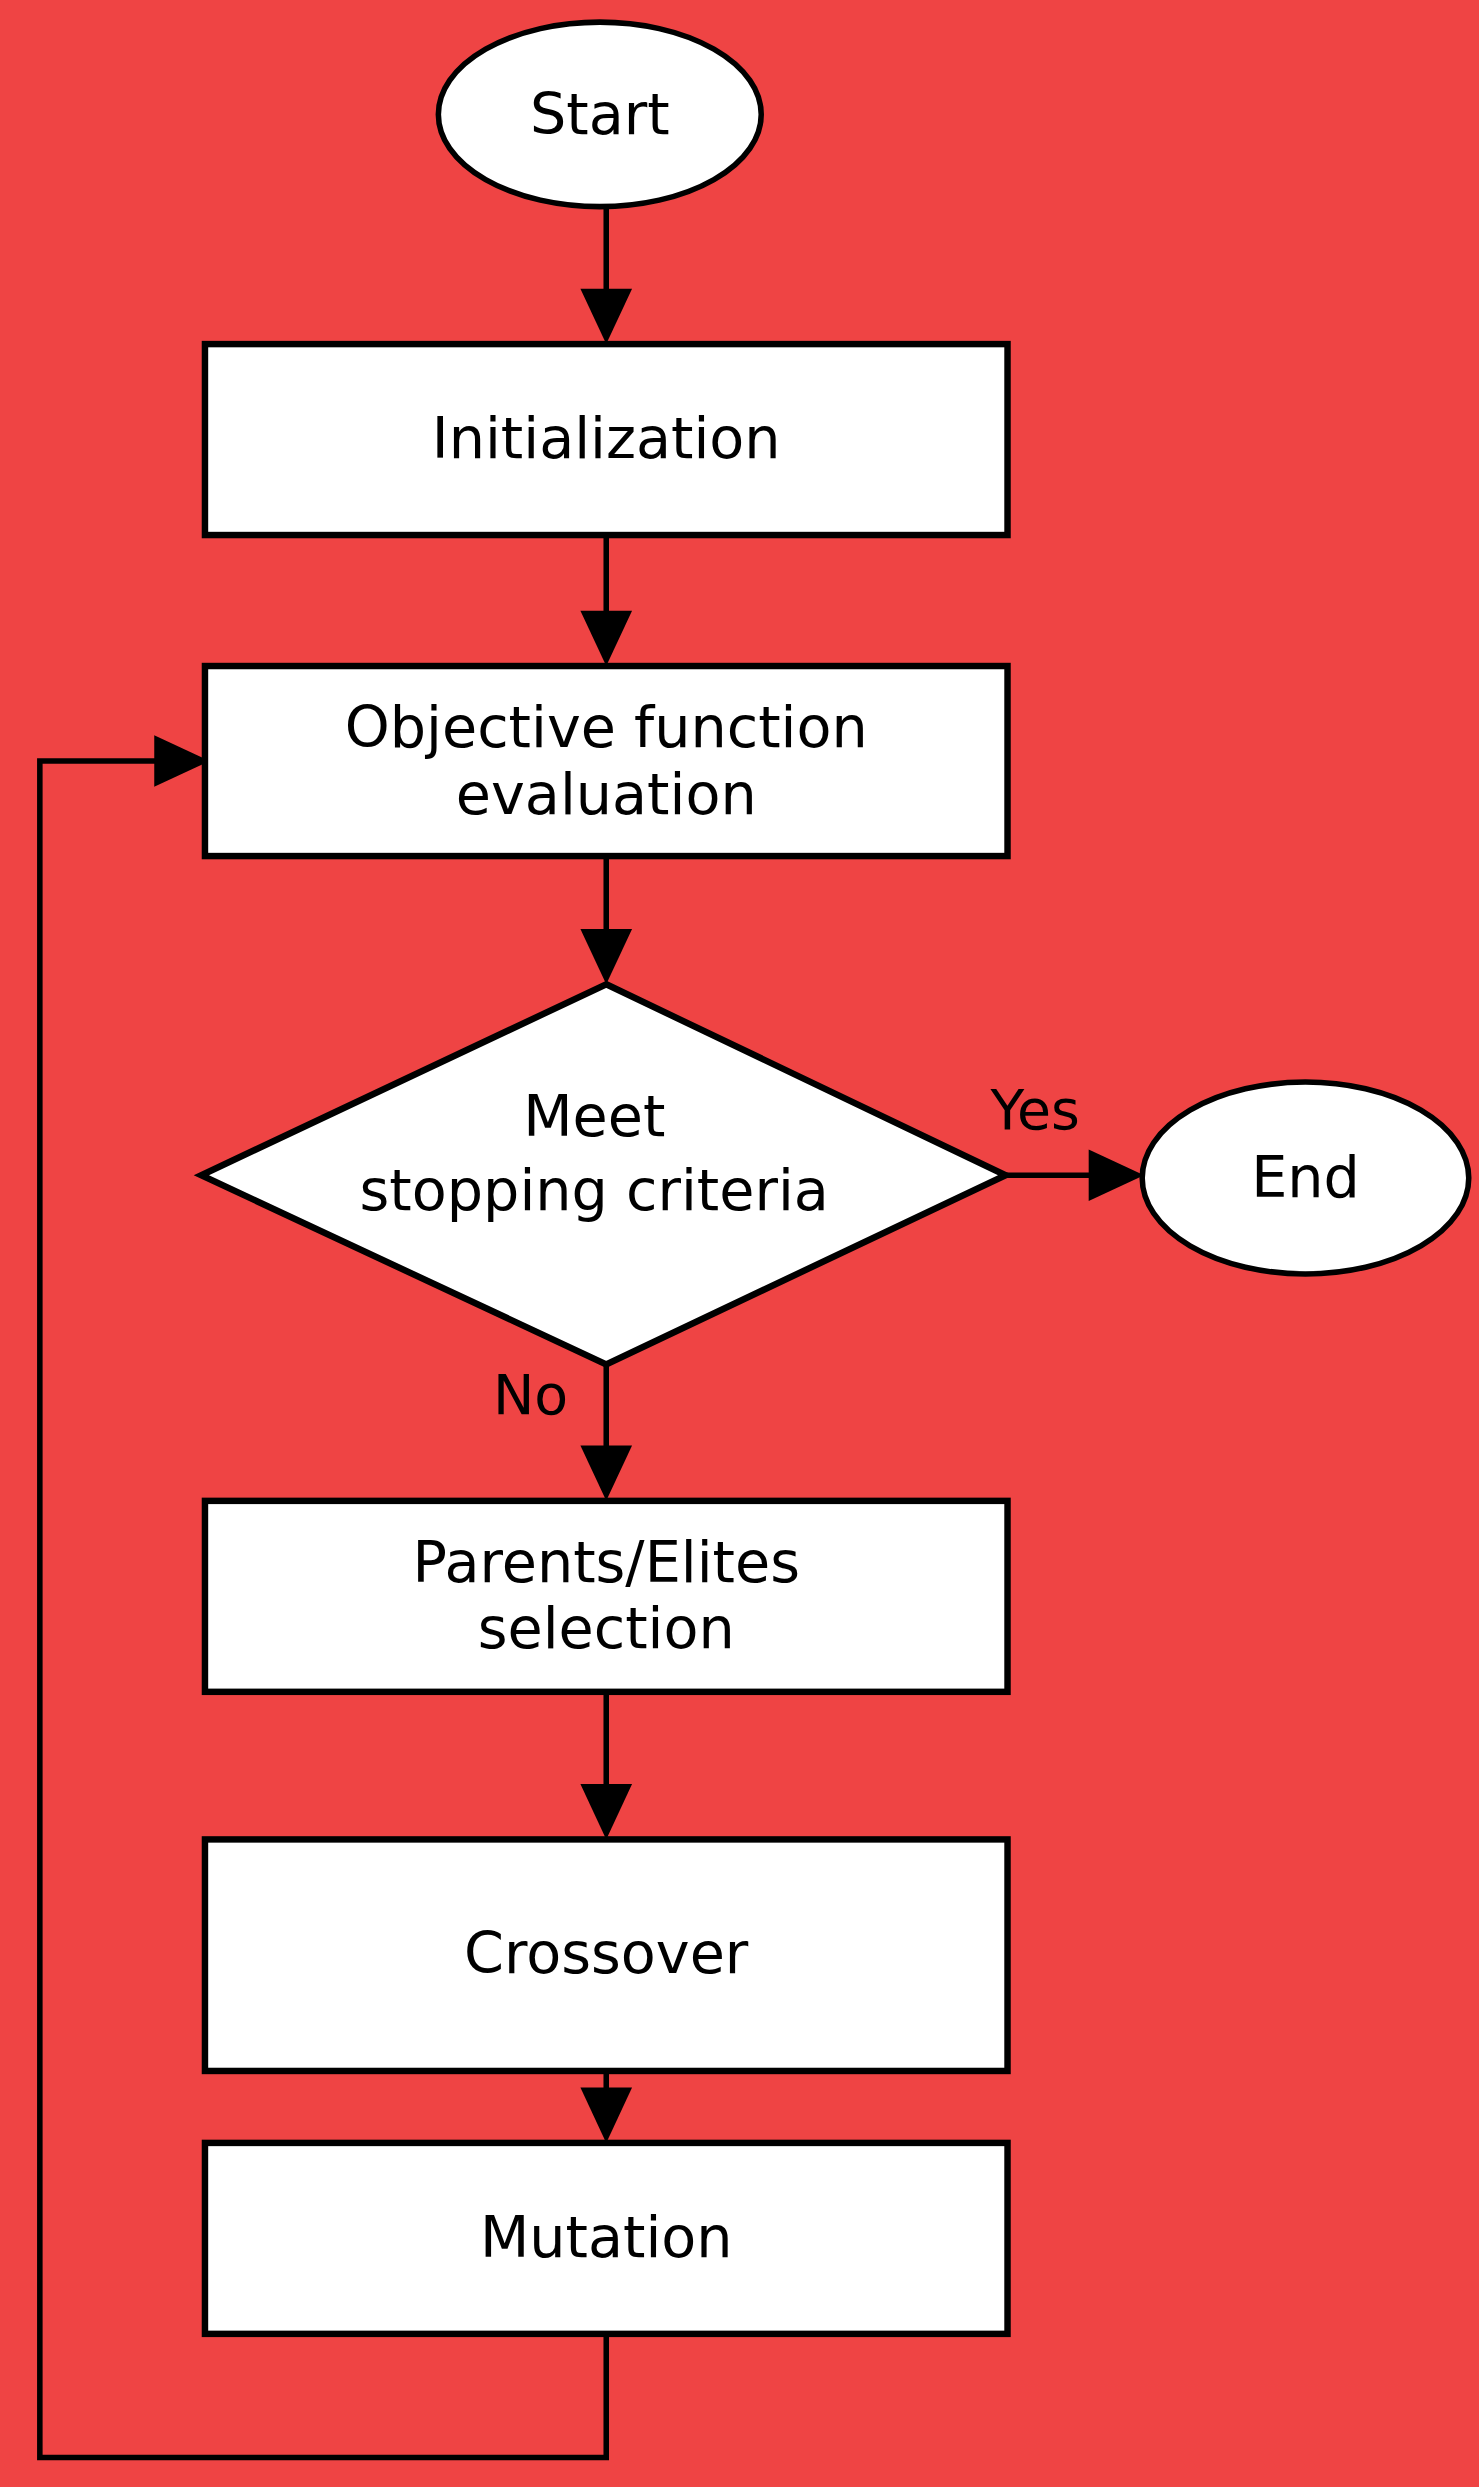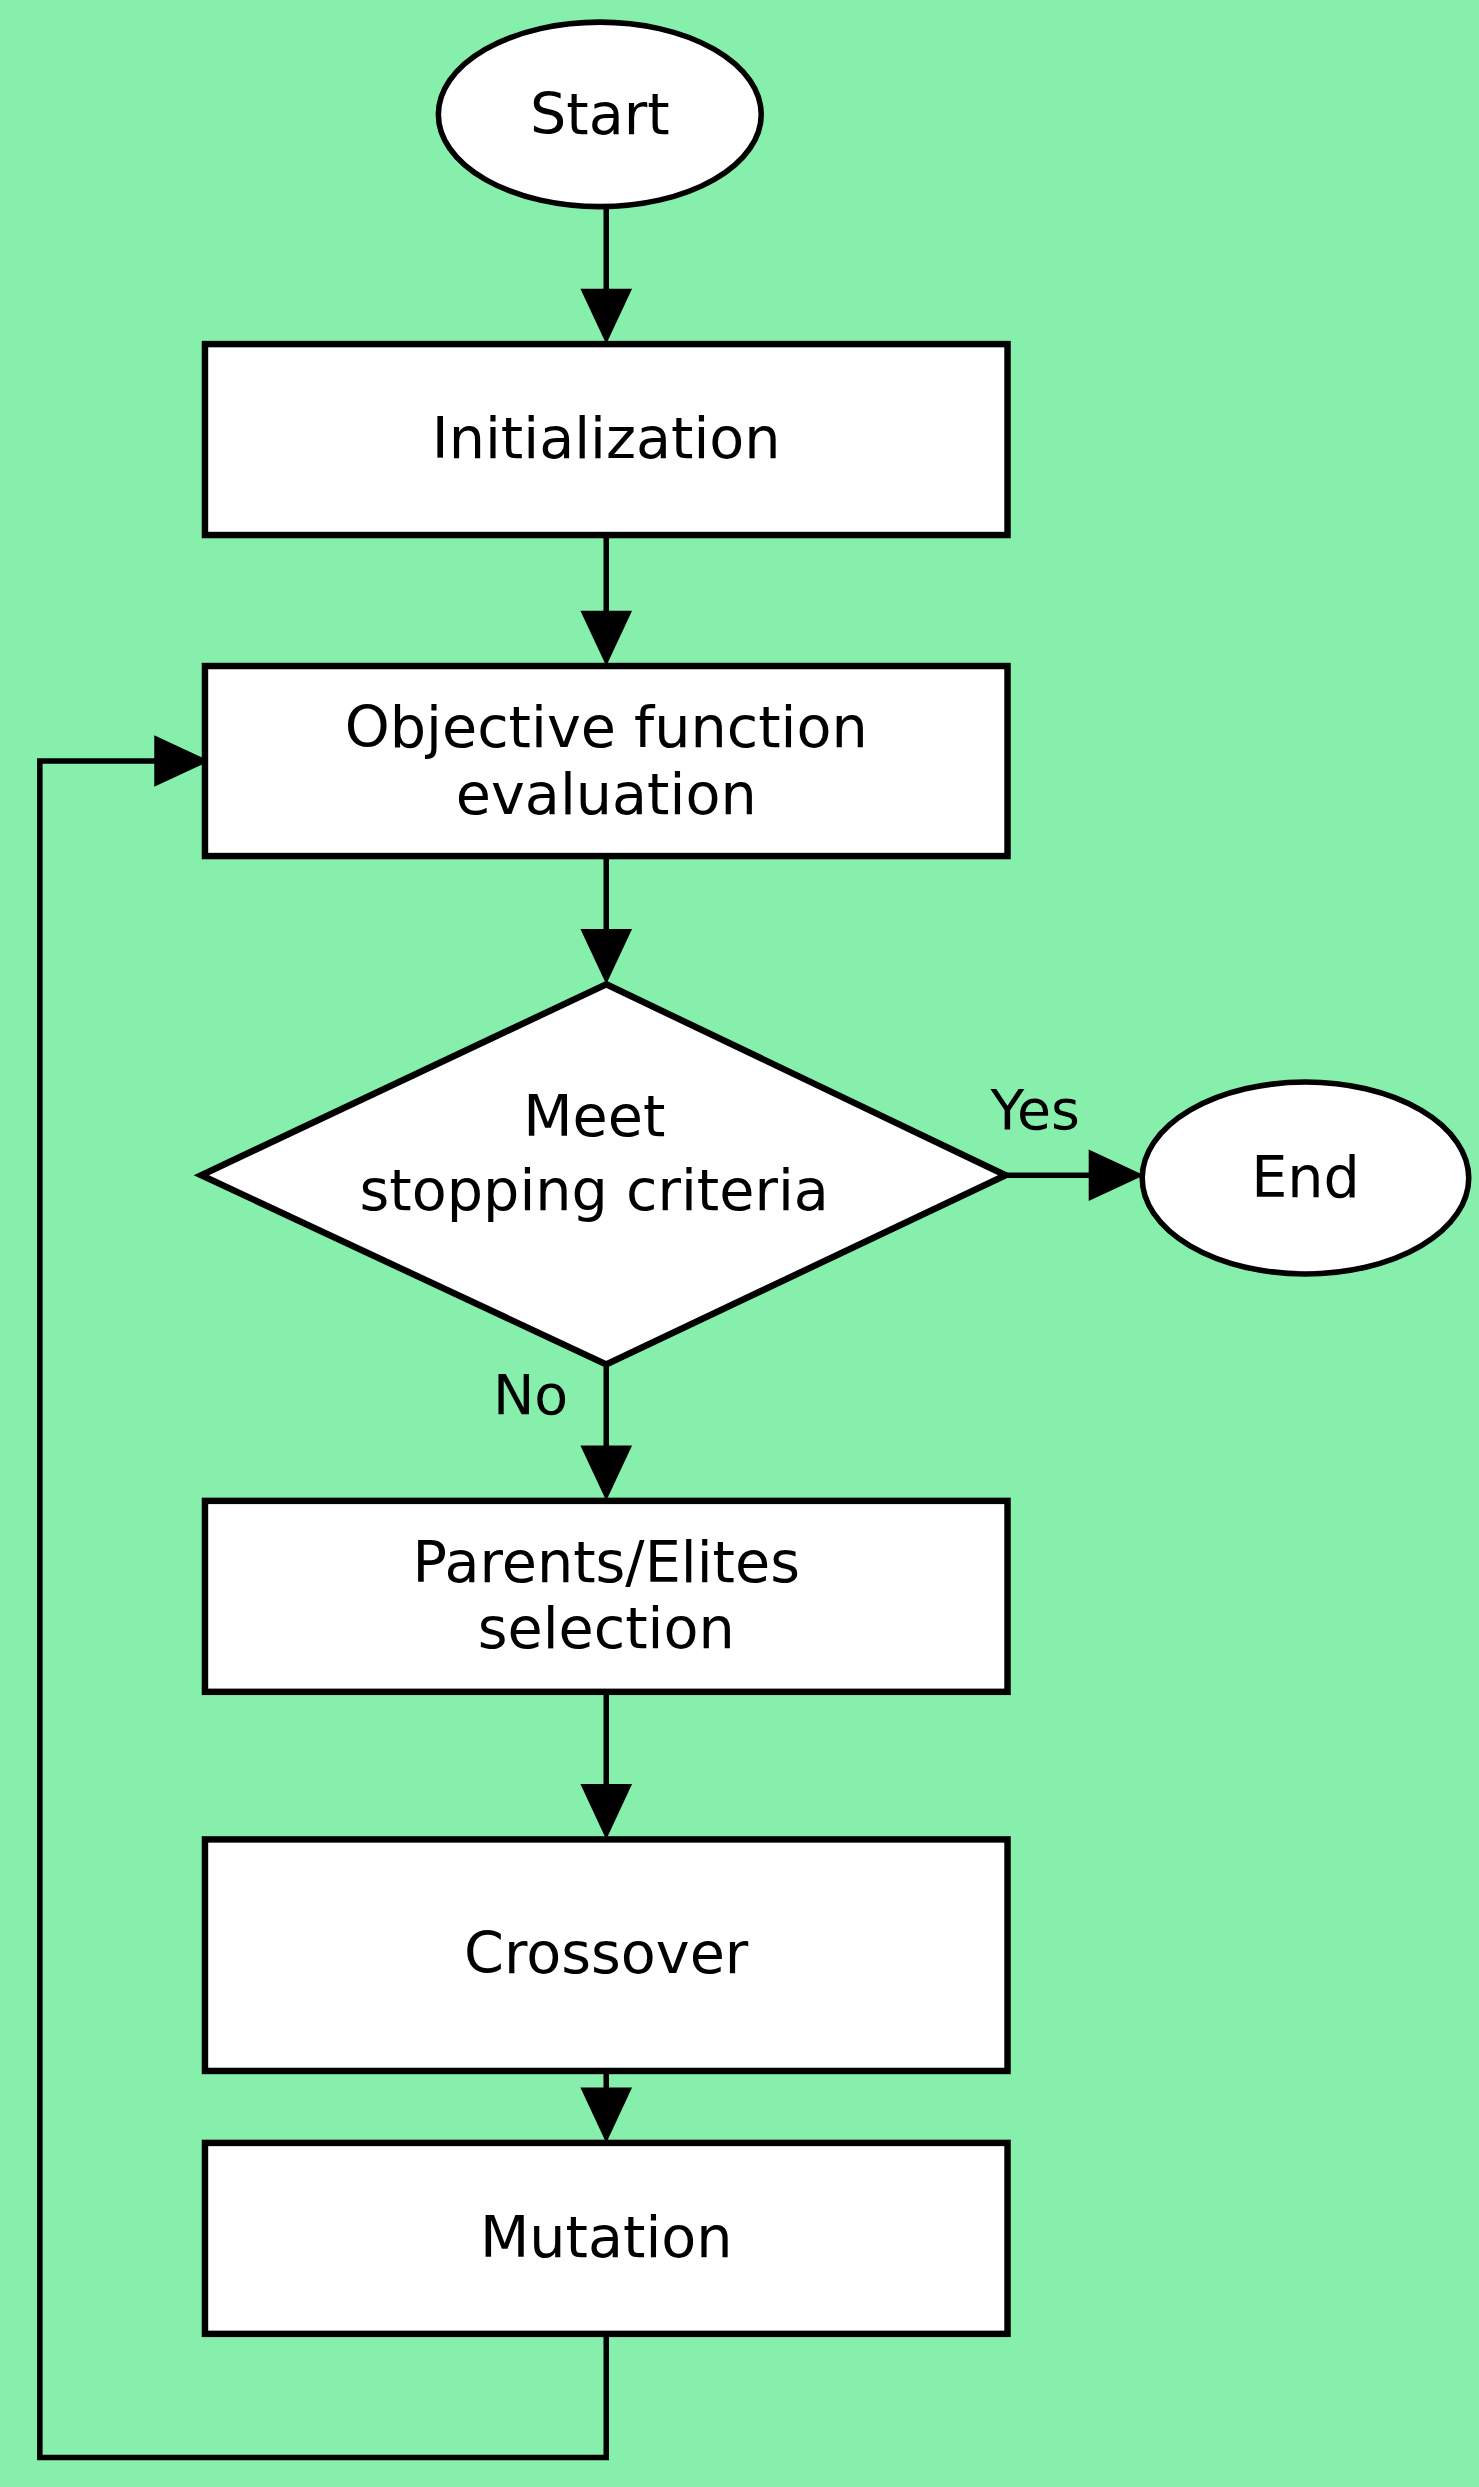--- a/index.html
+++ b/index.html
@@ -11,21 +11,21 @@
   body {
     width: 1480px;
     height: 2487px;
     overflow: hidden;
     font-family: "DejaVu Sans", "Liberation Sans", sans-serif;
   }
   #flowchart-root {
     position: relative;
     width: 1480px;
     height: 2487px;
-    background: #86efac;
+    background: #ef4444;
   }
   svg#flow-svg {
     display: block;
     width: 1480px;
     height: 2487px;
   }
   .node-shape {
     fill: #ffffff;
     stroke: #000000;
     stroke-width: 7;

